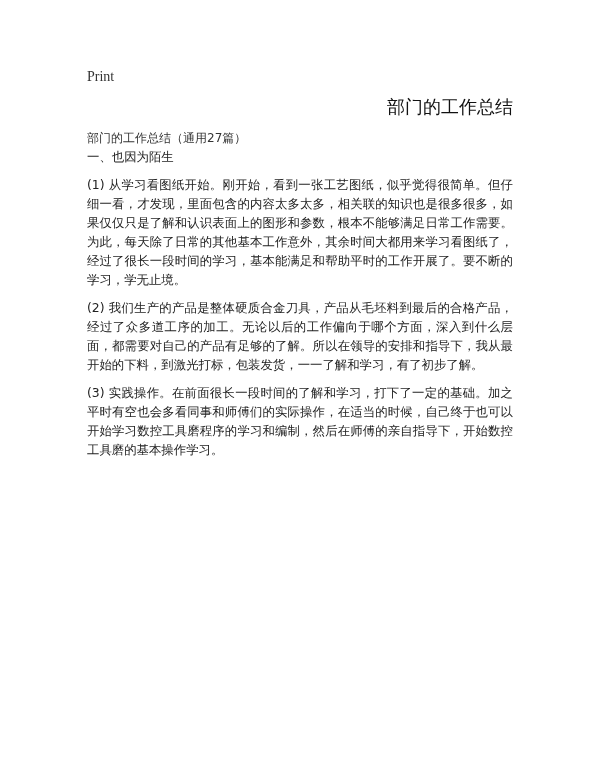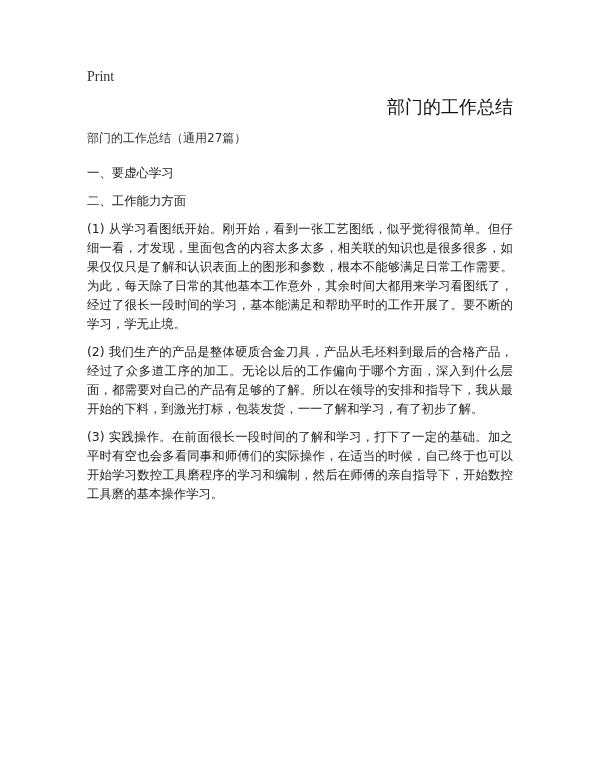--- a/index.html
+++ b/index.html
@@ -10,33 +10,32 @@
     font-family: "DejaVu Sans", "Liberation Sans", sans-serif;
   }
   .print {
     font-family: "Liberation Serif", "DejaVu Serif", serif;
     font-size: 14px; color: #333; margin: 0 0 11px 0; line-height: 14px;
   }
   .title {
     text-align: right; font-size: 18px; font-weight: normal; color: #111;
     margin: 0 0 10px 0; line-height: 24px;
   }
-  .subtitle { font-size: 12px; line-height: 18px; margin: 0 0 16px 0; color: #333; }
+  .subtitle { font-size: 12px; line-height: 18px; margin: 0 0 0 0; color: #333; }
   .heading { font-size: 12.5px; font-weight: bold; line-height: 18px; margin: 0 0 9px 0; color: #111; }
   .para {
     font-size: 12.4px; line-height: 19px; margin: 0 0 9px 0;
     text-align: justify; letter-spacing: 0px; color: #222;
   }
   .section { font-size: 12.4px; line-height: 19px; margin: 0 0 9px 0; color: #222; }
 </style>
 </head>
 <body>
 
 <div class="page">
   <div class="print">Print</div>
   <h1 class="title">部门的工作总结</h1>
   <div class="subtitle">部门的工作总结（通用27篇）</div>
-  <div class="section">一、要虚心学习</div>
-  <div class="section">二、工作能力方面</div>
+  <div class="section">一、也因为陌生</div>
   <p class="para">(1) 从学习看图纸开始。刚开始，看到一张工艺图纸，似乎觉得很简单。但仔细一看，才发现，里面包含的内容太多太多，相关联的知识也是很多很多，如果仅仅只是了解和认识表面上的图形和参数，根本不能够满足日常工作需要。为此，每天除了日常的其他基本工作意外，其余时间大都用来学习看图纸了，经过了很长一段时间的学习，基本能满足和帮助平时的工作开展了。要不断的学习，学无止境。</p>
   <p class="para">(2) 我们生产的产品是整体硬质合金刀具，产品从毛坯料到最后的合格产品，经过了众多道工序的加工。无论以后的工作偏向于哪个方面，深入到什么层面，都需要对自己的产品有足够的了解。所以在领导的安排和指导下，我从最开始的下料，到激光打标，包装发货，一一了解和学习，有了初步了解。</p>
   <p class="para">(3) 实践操作。在前面很长一段时间的了解和学习，打下了一定的基础。加之平时有空也会多看同事和师傅们的实际操作，在适当的时候，自己终于也可以开始学习数控工具磨程序的学习和编制，然后在师傅的亲自指导下，开始数控工具磨的基本操作学习。</p>
 </div>
 
 </body></html>

